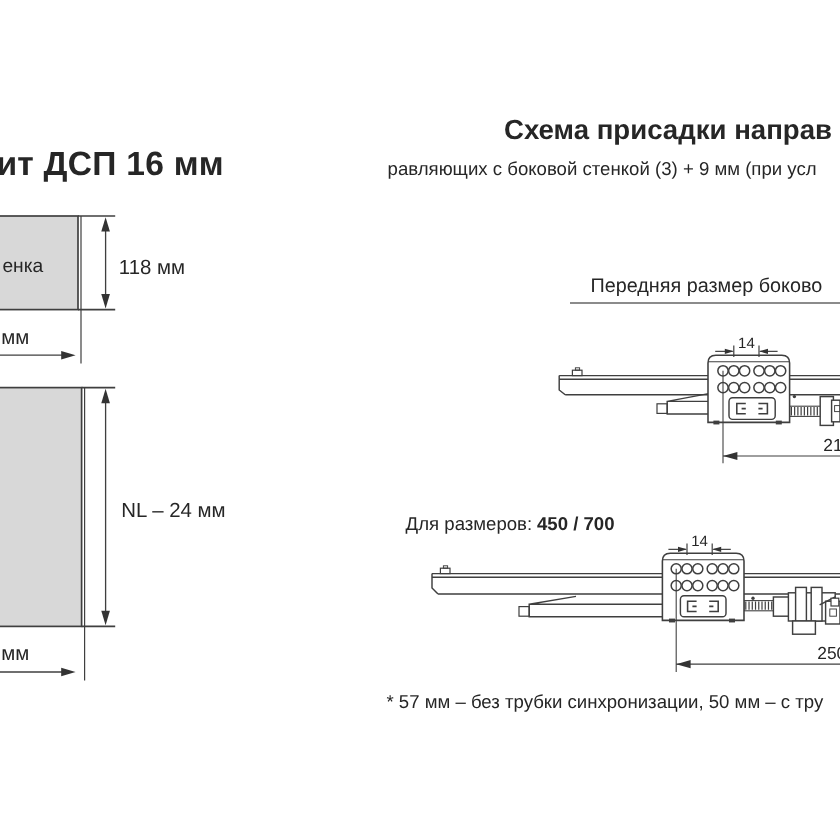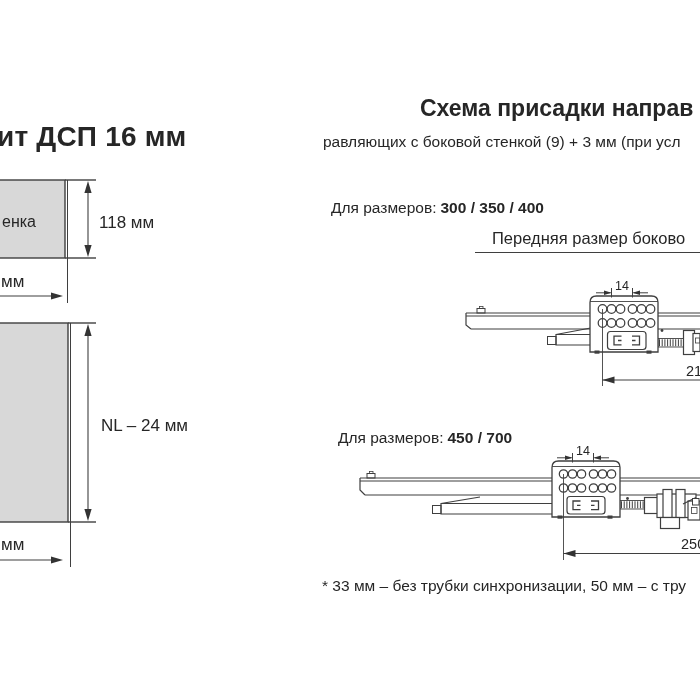--- a/index.html
+++ b/index.html
@@ -22,36 +22,33 @@
 </head>
 <body>
 
 <div class="page">
 
   <div class="abs l-title">ит ДСП 16 мм</div>
 
   <div class="abs r-title">Схема присадки направ</div>
 
   <div class="abs intro">
-    <div>равляющих с боковой стенкой (9) + 3 мм (при усл</div>
+    <div>равляющих с боковой стенкой (3) + 9 мм (при усл</div>
   </div>
 
-  <div class="abs sizes sizes1">
-    <span>Для размеров:</span><b>300 / 350 / 400</b>
-  </div>
 
   <div class="abs edge">
     <span>Передняя размер боково</span>
   </div>
 
   <div class="abs sizes sizes2">
     <span>Для размеров:</span><b>450 / 700</b>
   </div>
 
-  <div class="abs footnote">* 33 мм – без трубки синхронизации, 50 мм – с тру</div>
+  <div class="abs footnote">* 57 мм – без трубки синхронизации, 50 мм – с тру</div>
 
   <svg width="700" height="700" viewBox="0 0 700 700">
     <g stroke="#3f3f3f" fill="none" stroke-width="1.2">
 
       <g>
         <rect x="-6" y="180" width="71" height="78" fill="#d8d8d8" stroke-width="1.4"></rect>
         <line x1="65" y1="180" x2="96" y2="180" stroke-width="1.4"></line>
         <line x1="65" y1="258" x2="96" y2="258" stroke-width="1.4"></line>
         <line x1="67.5" y1="180" x2="67.5" y2="303" stroke-width="1"></line>
         <line x1="88" y1="187" x2="88" y2="251" stroke-width="1.1"></line>

